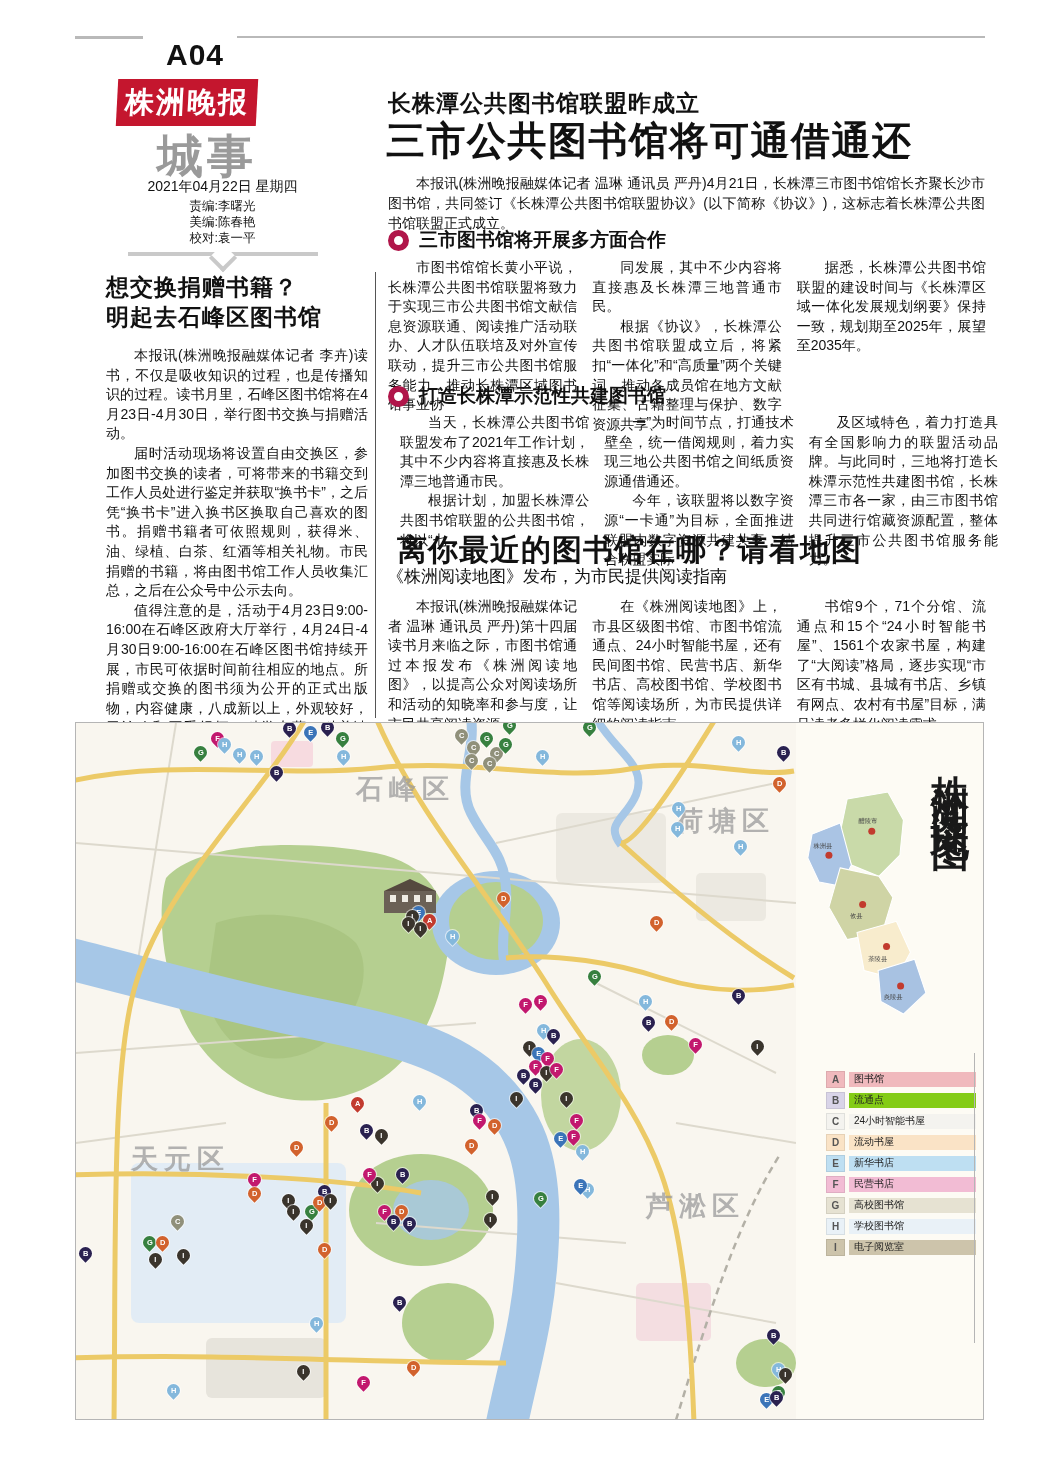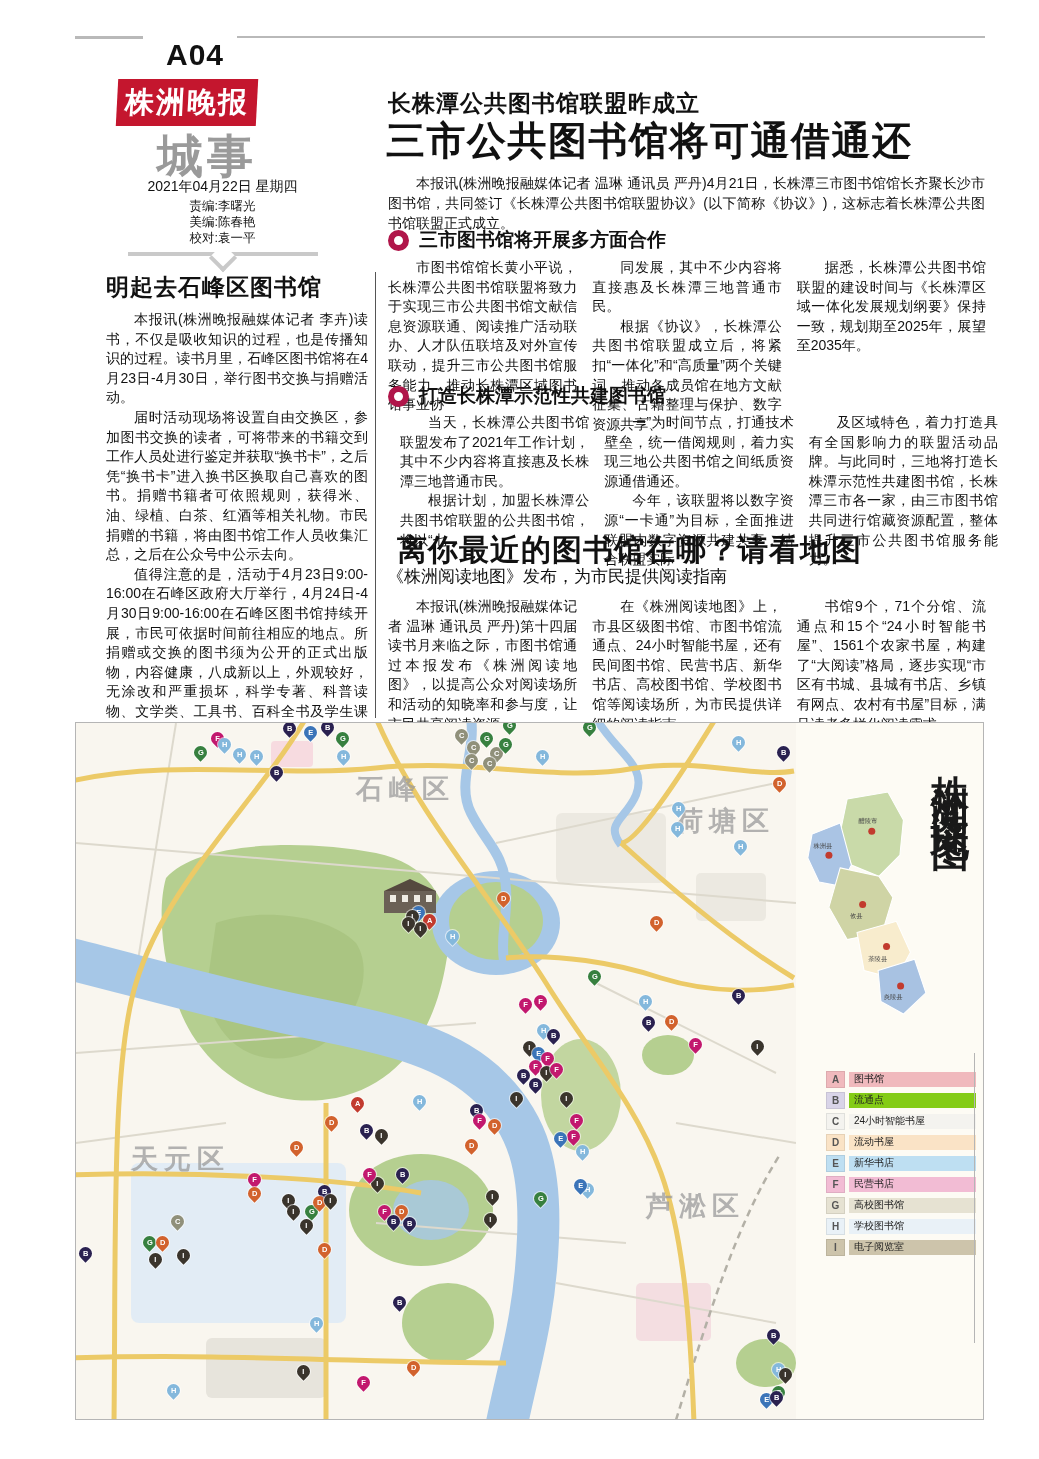--- a/index.html
+++ b/index.html
@@ -19,21 +19,21 @@
             font-family:"Liberation Serif",serif;font-weight:bold;font-size:46px;color:#9a9a9a;letter-spacing:4px;}
   .date-line{position:absolute;left:105px;top:178px;width:235px;text-align:center;font-size:14px;}
   .editors{position:absolute;left:105px;top:198px;width:235px;text-align:center;font-size:12.5px;line-height:16px;}
   .chevron-bar{position:absolute;left:128px;top:252px;width:190px;height:4px;background:#c9c9c9;}
   .chevron-v{position:absolute;left:213px;top:248px;width:16px;height:16px;background:#fff;
              border-right:4px solid #c9c9c9;border-bottom:4px solid #c9c9c9;transform:rotate(45deg);}
 
   
   .left-article{position:absolute;left:106px;top:272px;width:262px;}
   .left-title{font-size:23px;font-weight:bold;line-height:30px;letter-spacing:1px;}
-  .left-body{margin-top:8px;font-size:14px;line-height:19.6px;text-align:justify;}
+  .left-body{margin-top:14px;font-size:14px;line-height:19.6px;text-align:justify;}
   .left-body p,.col p{margin:0;text-indent:2em;}
   .v-rule{position:absolute;left:375px;top:272px;width:1px;height:446px;background:#555;}
 
   
   .kicker{position:absolute;left:388px;top:88px;font-size:23px;font-weight:bold;letter-spacing:1px;}
   .headline{position:absolute;left:386px;top:114px;width:600px;font-size:39px;font-weight:900;
             letter-spacing:1.5px;white-space:nowrap;}
   .lead{position:absolute;left:388px;top:173px;width:597px;font-size:14px;line-height:20px;text-align:justify;}
   .lead p{margin:0;text-indent:2em;}
   .sec-head{position:absolute;left:388px;font-size:19px;font-weight:bold;display:flex;align-items:center;gap:10px;}
@@ -80,20 +80,21 @@
 <div class="editors">
   <div>责编:李曙光</div>
   <div>美编:陈春艳</div>
   <div>校对:袁一平</div>
 </div>
 <div class="chevron-bar"></div>
 <div class="chevron-v"></div>
 
 <div class="left-article">
   <div class="left-title">
+    <div>想交换捐赠书籍？</div>
     <div>明起去石峰区图书馆</div>
   </div>
   <div class="left-body">
       <p>本报讯(株洲晚报融媒体记者 李卉)读书，不仅是吸收知识的过程，也是传播知识的过程。读书月里，石峰区图书馆将在4月23日-4月30日，举行图书交换与捐赠活动。</p>
       <p>届时活动现场将设置自由交换区，参加图书交换的读者，可将带来的书籍交到工作人员处进行鉴定并获取“换书卡”，之后凭“换书卡”进入换书区换取自己喜欢的图书。捐赠书籍者可依照规则，获得米、油、绿植、白茶、红酒等相关礼物。市民捐赠的书籍，将由图书馆工作人员收集汇总，之后在公众号中公示去向。</p>
       <p>值得注意的是，活动于4月23日9:00-16:00在石峰区政府大厅举行，4月24日-4月30日9:00-16:00在石峰区图书馆持续开展，市民可依据时间前往相应的地点。所捐赠或交换的图书须为公开的正式出版物，内容健康，八成新以上，外观较好，无涂改和严重损坏，科学专著、科普读物、文学类、工具书、百科全书及学生课外书、小说等正版图书均可参与捐赠，不接收课本、教材教辅等书籍。市民若有疑问，可于上班时间拨打28915350进行咨询。</p>
     </div>
 </div>
 <div class="v-rule"></div>
 

